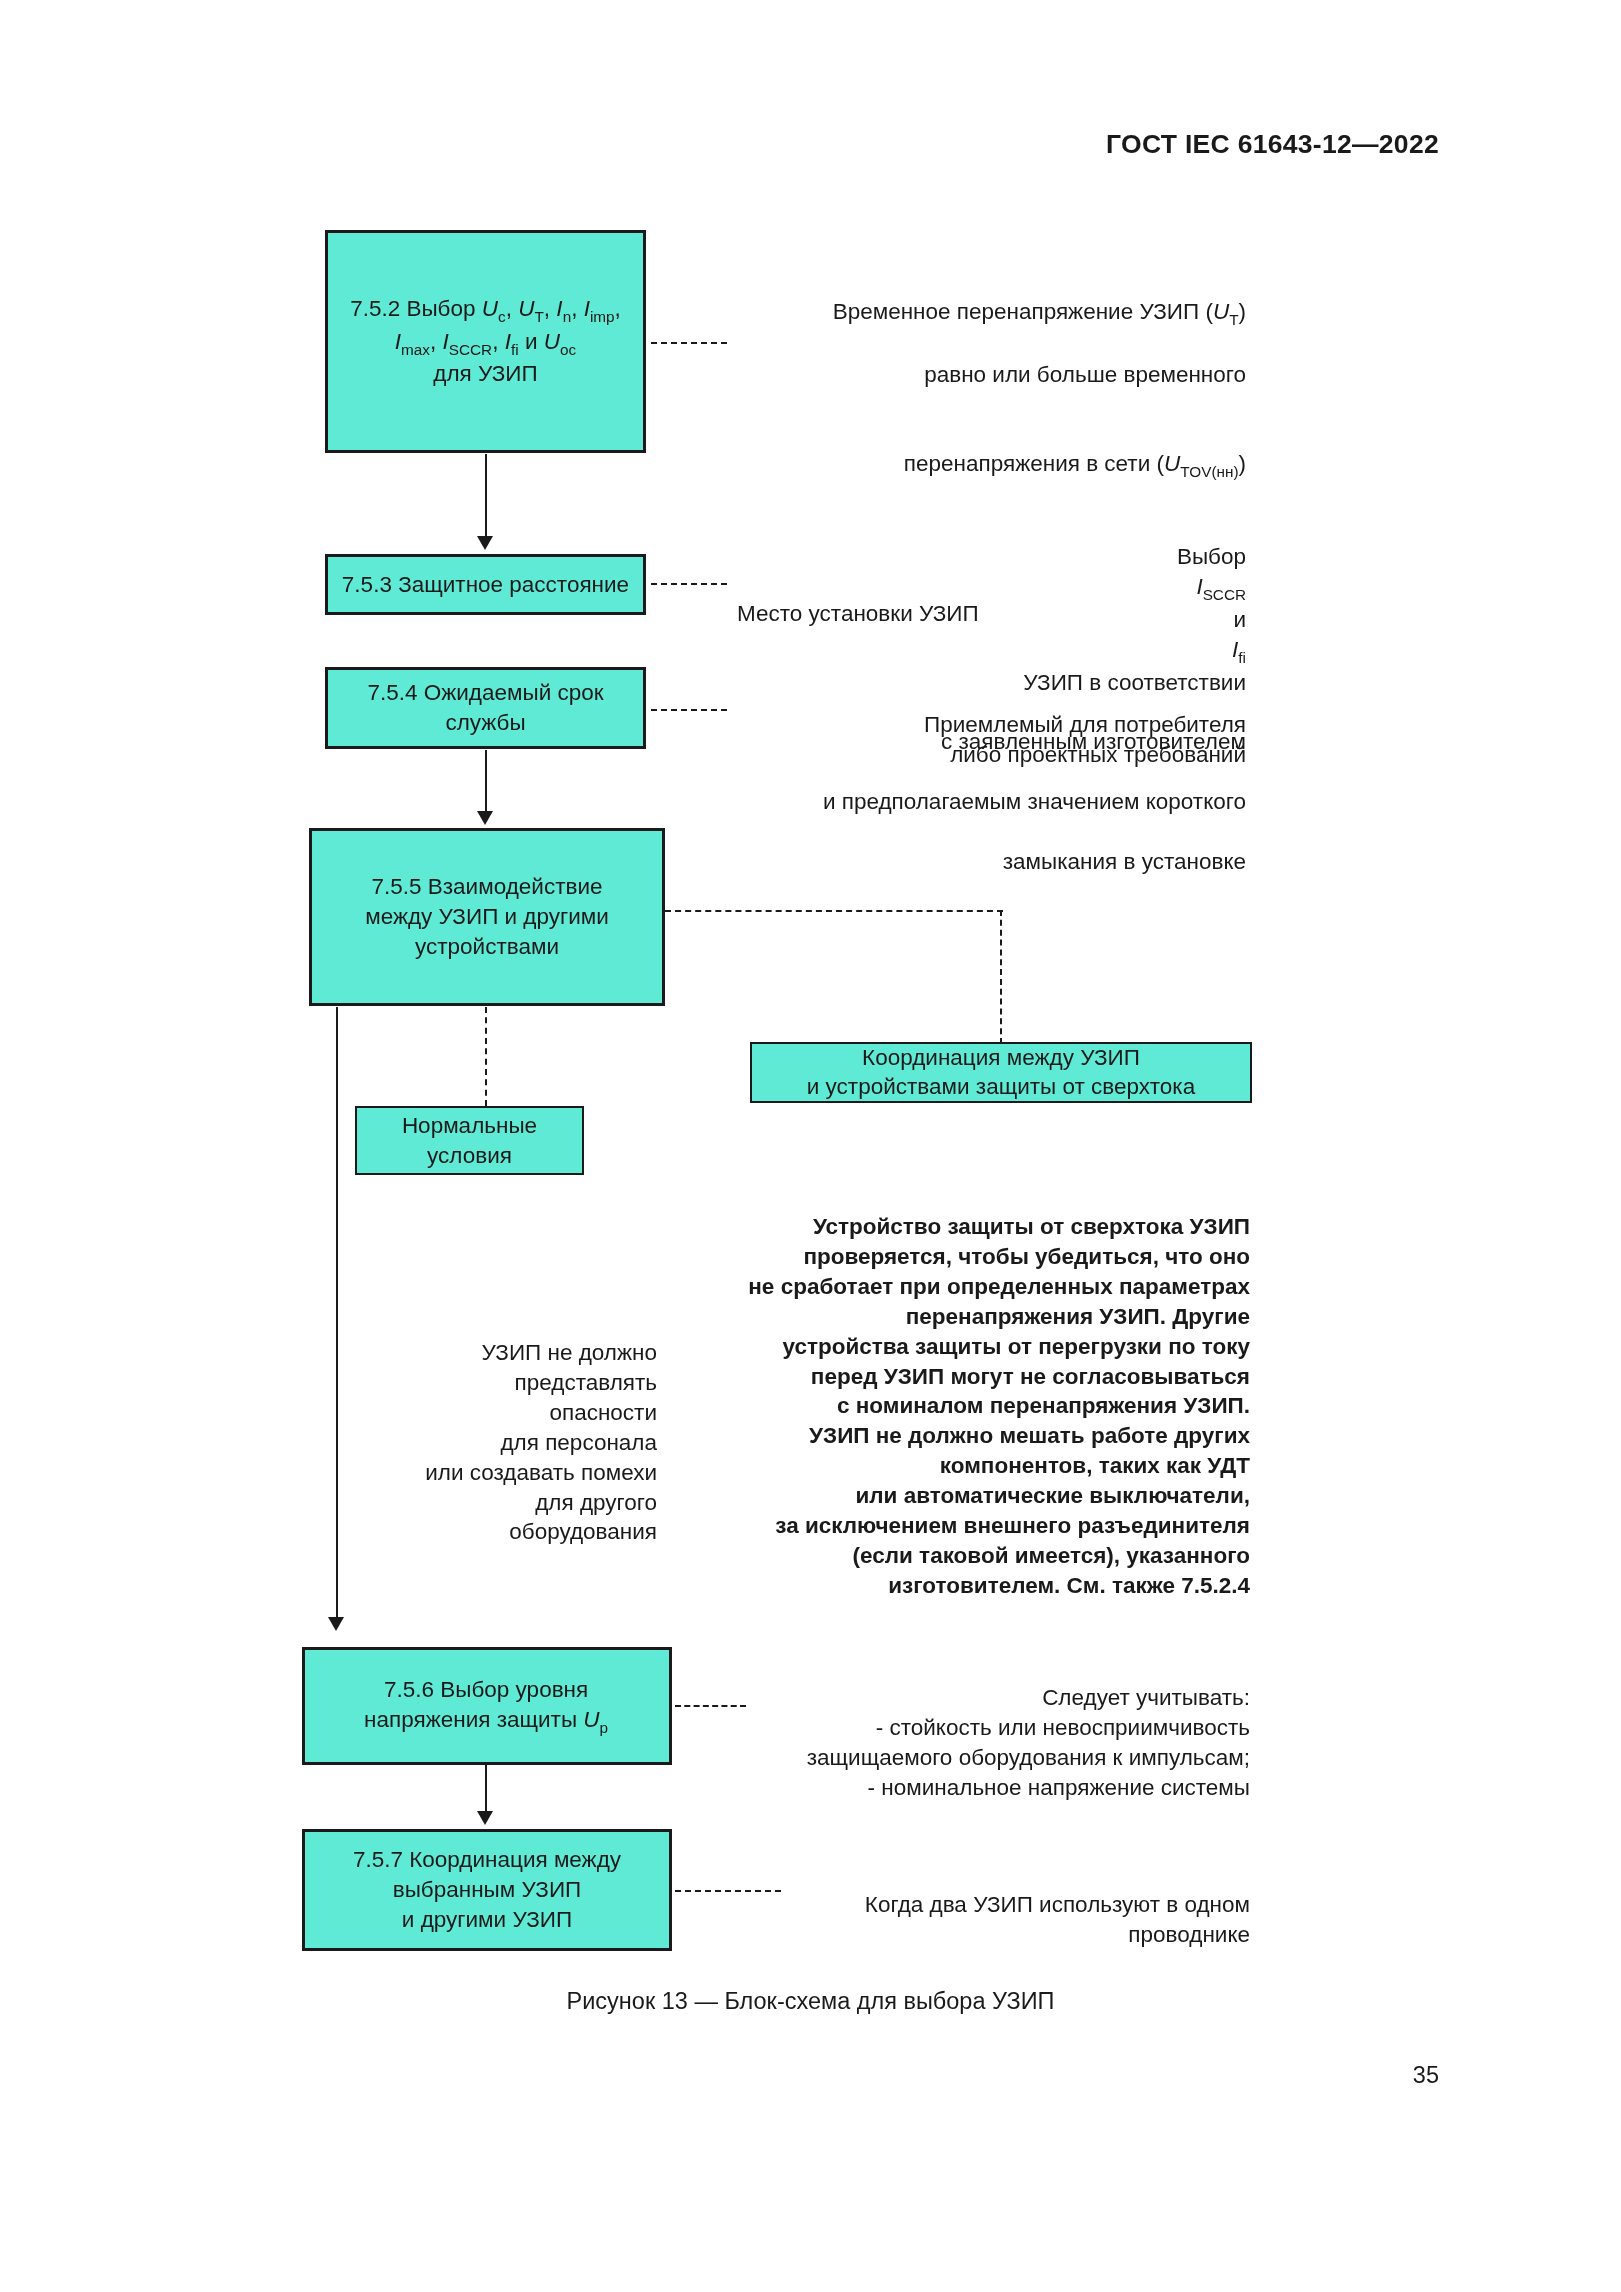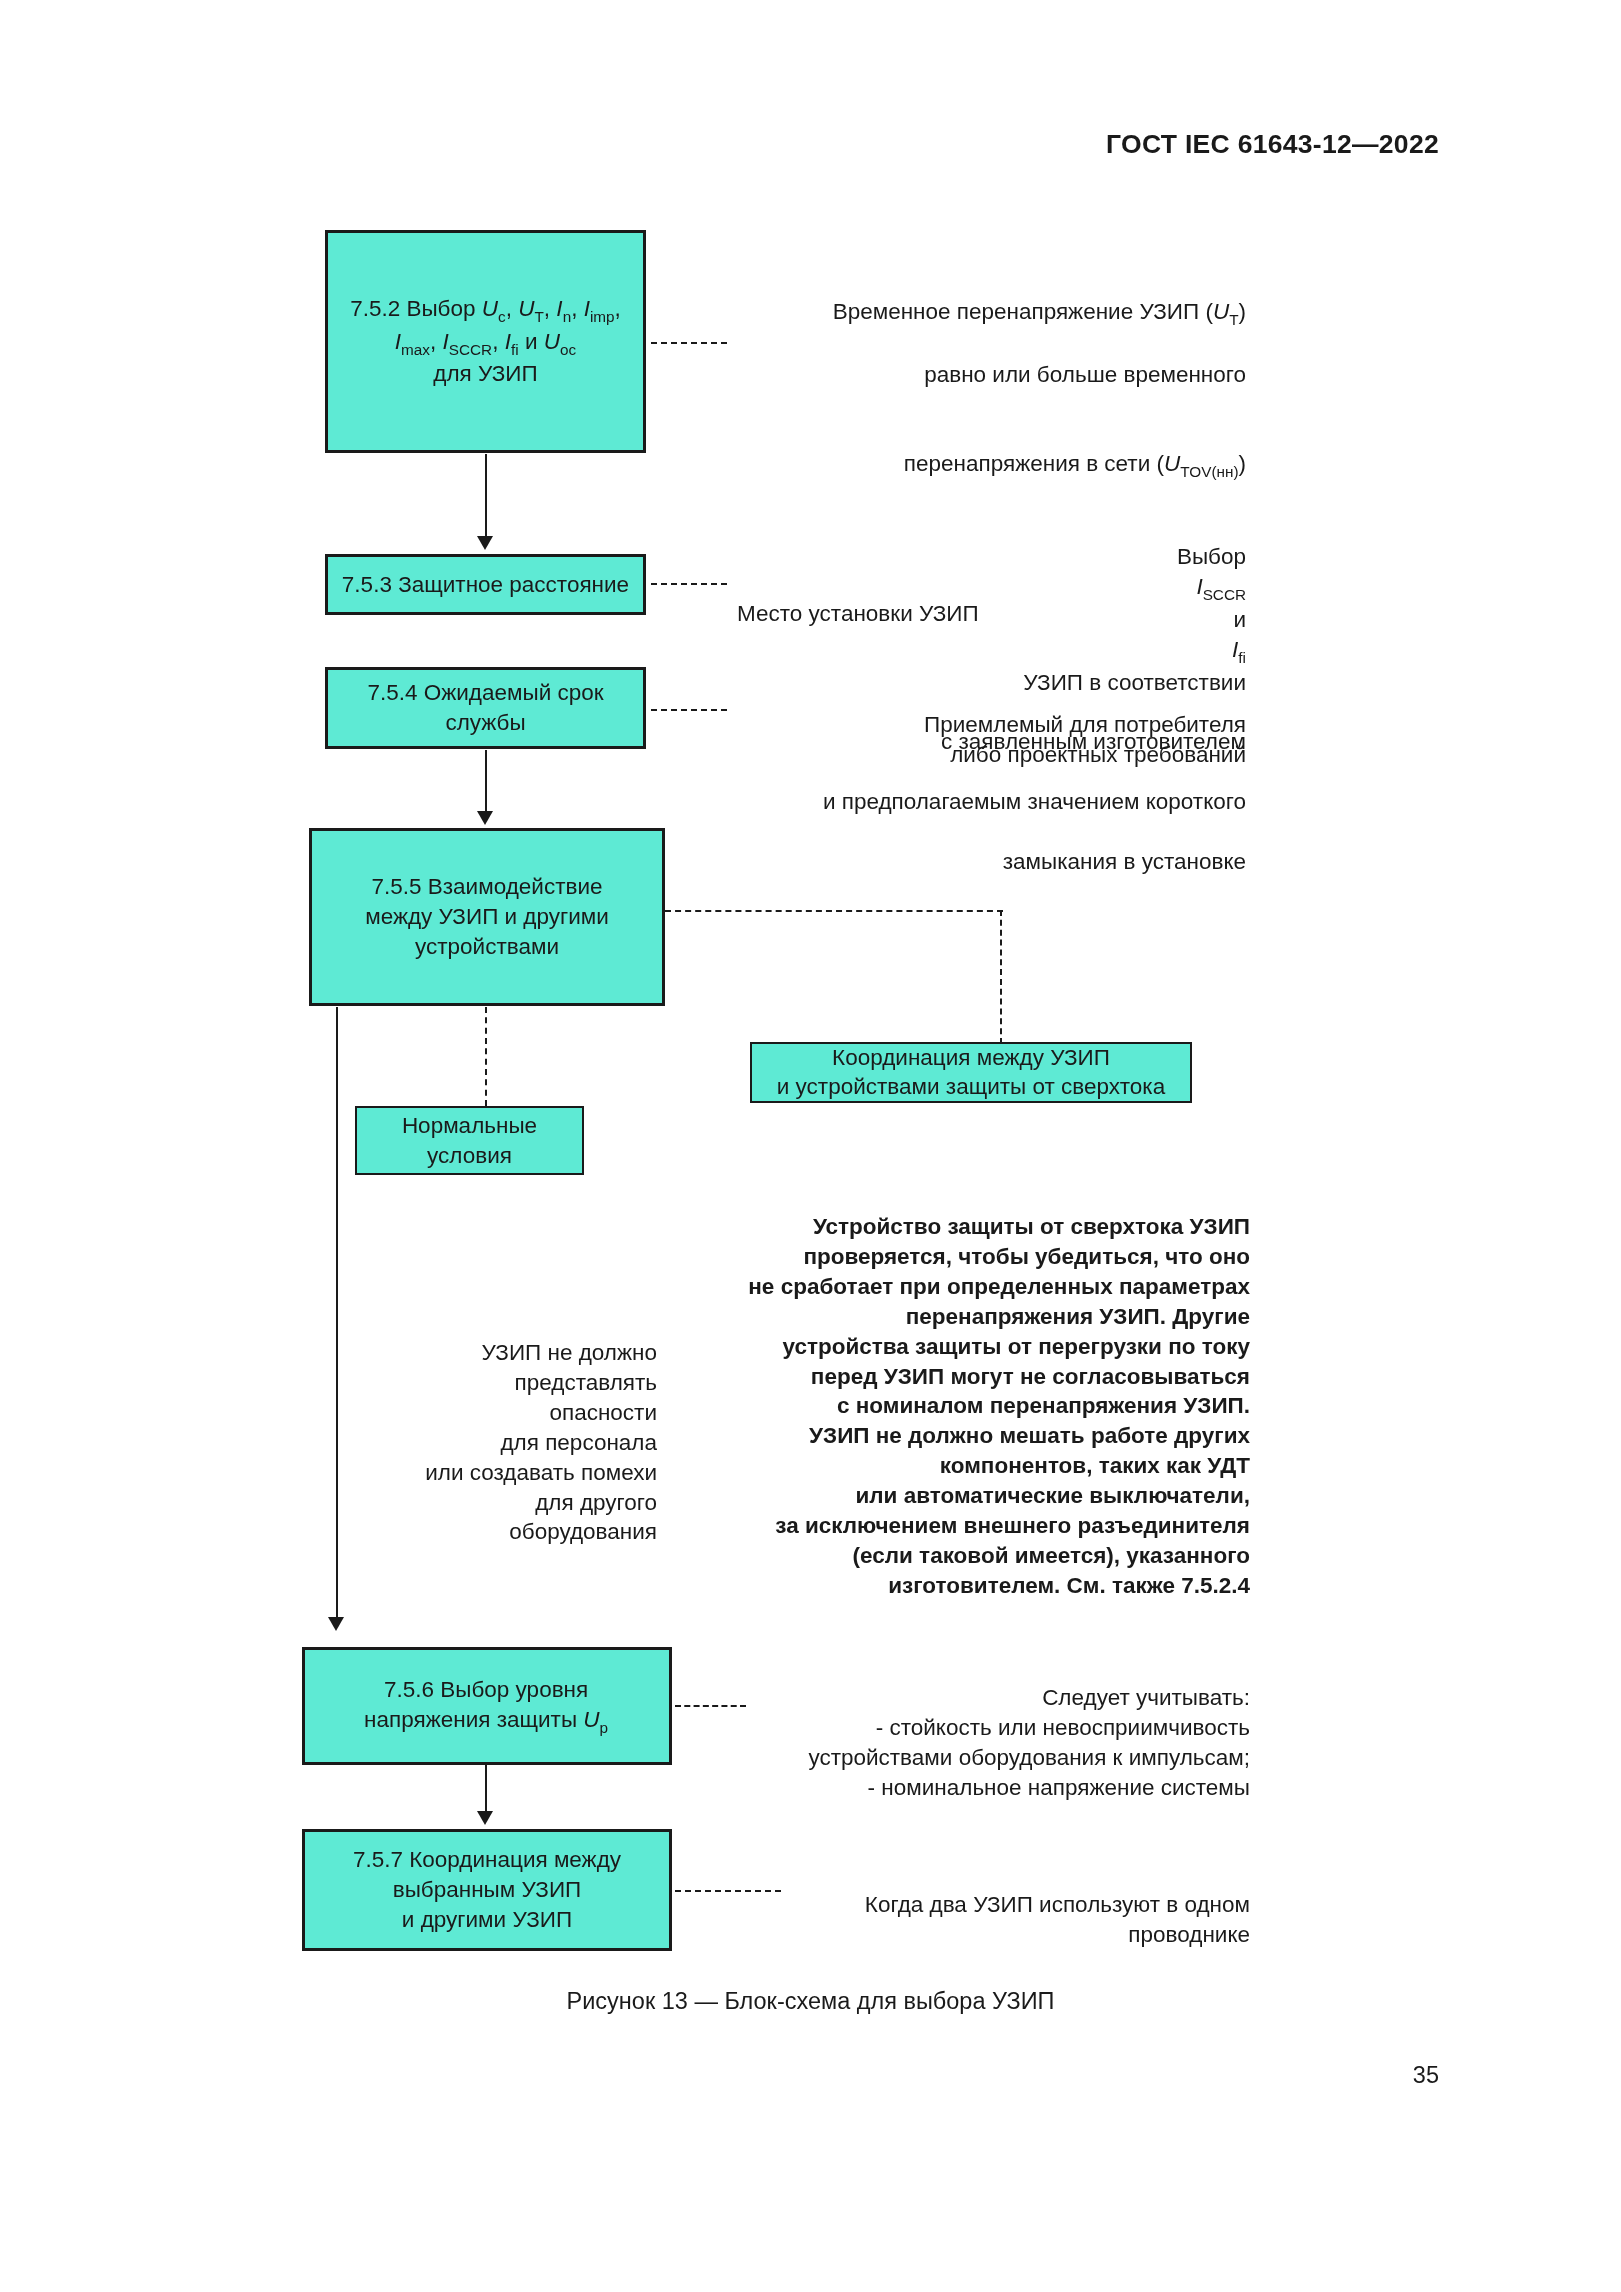--- a/index.html
+++ b/index.html
@@ -159,21 +159,21 @@
 
   <div class="box" style="left:309px;top:828px;width:356px;height:178px;">
     <div style="white-space:pre-line;">7.5.5 Взаимодействие
 между УЗИП и другими
 устройствами</div>
   </div>
 
   <div class="dash-h" style="left:665px;top:910px;width:338px;"></div>
   <div class="dash-v" style="left:1000px;top:910px;height:134px;"></div>
 
-  <div class="box thin" style="left:750px;top:1042px;width:442px;height:61px;">
+  <div class="box thin" style="left:750px;top:1042px;width:502px;height:61px;">
     <div style="white-space:pre-line;line-height:1.28;">Координация между УЗИП
 и устройствами защиты от сверхтока</div>
   </div>
 
   <div class="dash-v" style="left:485px;top:1007px;height:99px;"></div>
 
   <div class="box thin" style="left:355px;top:1106px;width:229px;height:69px;">
     <div>Нормальные условия</div>
   </div>
 
@@ -214,21 +214,21 @@
         <i><span>U</span></i><sub>p</sub>
       </div>
     </div>
   </div>
 
   <div class="dash-h" style="left:675px;top:1705px;width:71px;"></div>
 
   <div class="note" style="left:686px;top:1653px;width:564px;">
     <span>Следует учитывать:
 - стойкость или невосприимчивость
-устройствами оборудования к импульсам;
+защищаемого оборудования к импульсам;
 - номинальное напряжение системы</span>
   </div>
 
   <div class="vline" style="left:485px;top:1764px;height:49px;"></div>
   <div class="arrowhead" style="left:477px;top:1811px;"></div>
 
   <div class="box" style="left:302px;top:1829px;width:370px;height:122px;">
     <div style="white-space:pre-line;">7.5.7 Координация между
 выбранным УЗИП
 и другими УЗИП</div>

